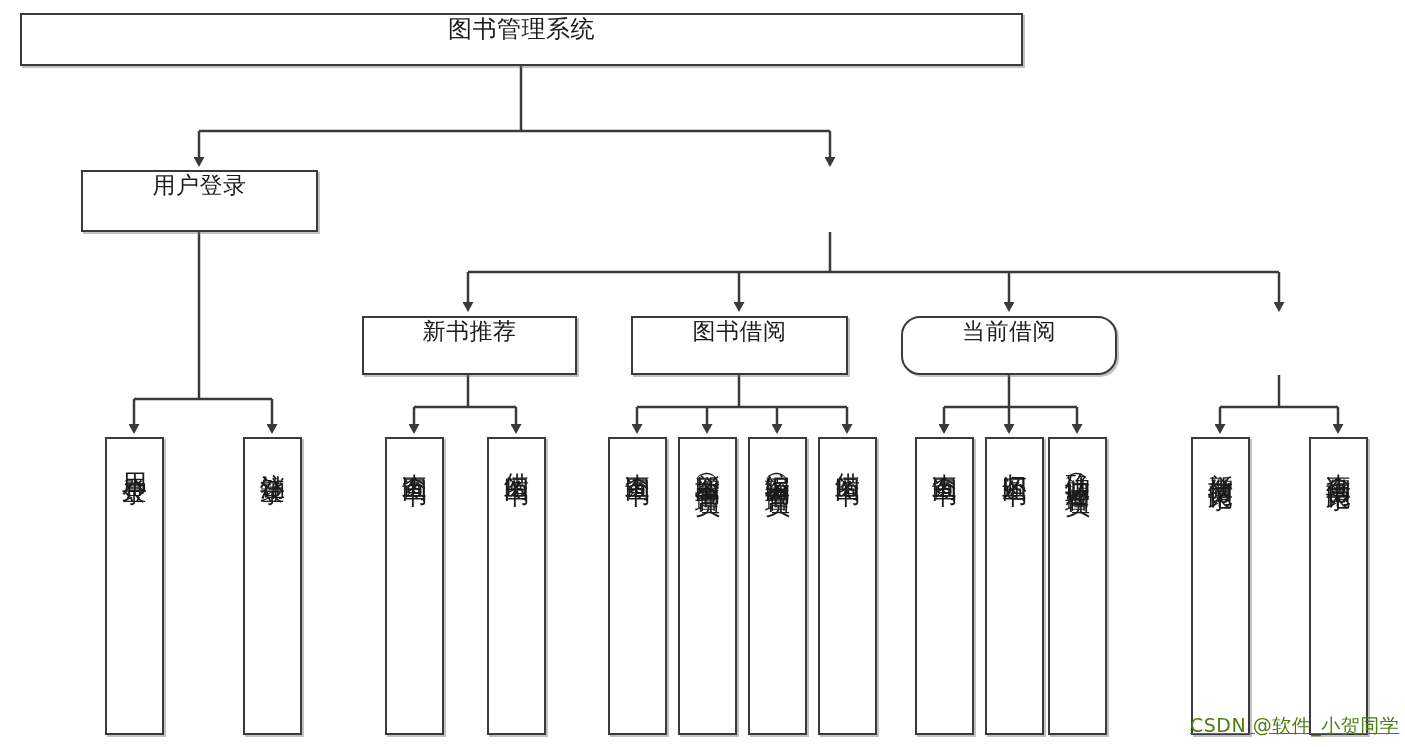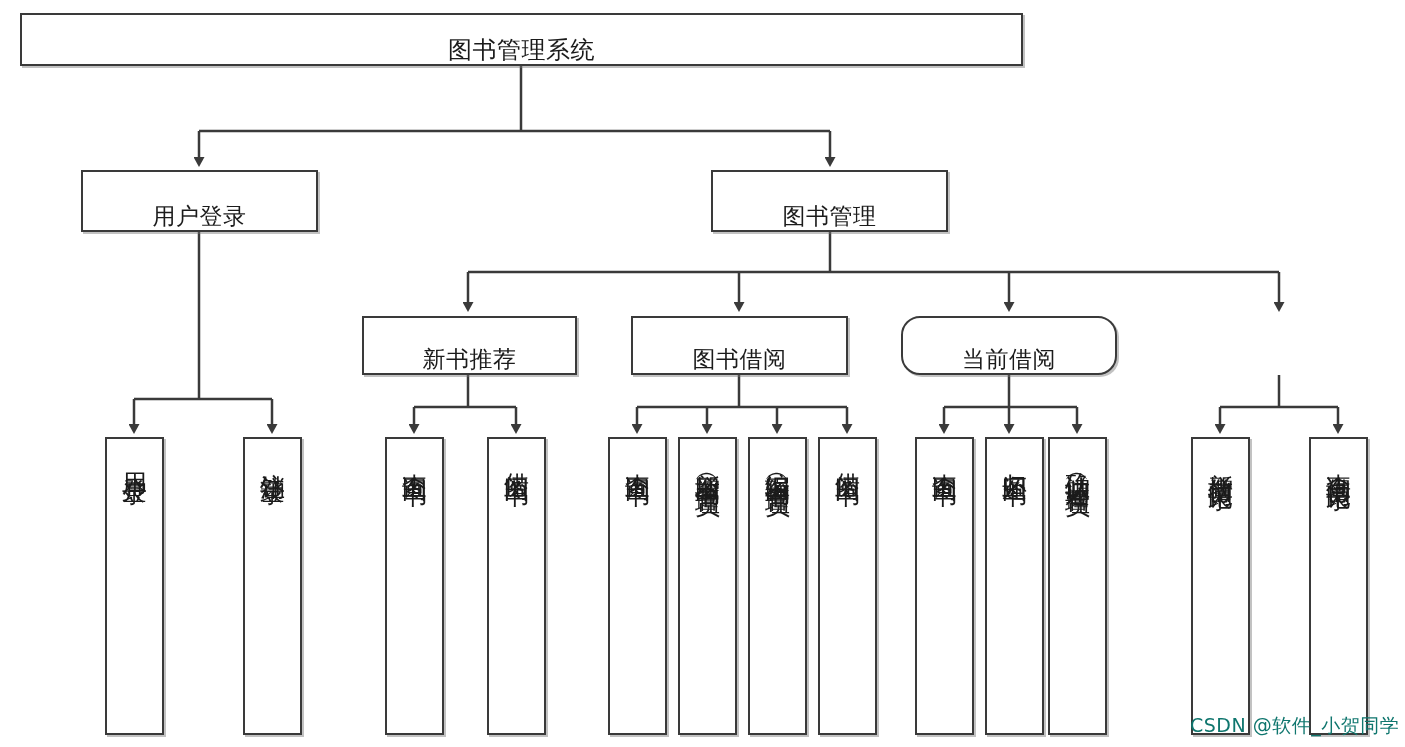--- a/index.html
+++ b/index.html
@@ -25,21 +25,21 @@
     height: 747px;
     pointer-events: none;
   }
   .node {
     position: absolute;
     box-sizing: border-box;
     border: 2.5px solid #3a3a3a;
     background: #ffffff;
     box-shadow: 2px 2px 0 rgba(120,120,120,0.45);
     display: flex;
-    align-items: flex-end;
+    align-items: flex-start;
     justify-content: center;
     color: #1b1b1b;
   }
   .node .label {
     display: block;
     text-align: center;
     line-height: 1.18;
     letter-spacing: 0.5px;
     white-space: nowrap;
   }
@@ -59,25 +59,26 @@
   .node.vert .label {
     writing-mode: vertical-rl;
     text-orientation: upright;
     font-size: 25px;
     line-height: 1.0;
     letter-spacing: 3px;
     white-space: nowrap;
   }
   .watermark {
     position: absolute;
-    color: #0f766e;
+    color: #4d7c0f;
     font-size: 19px;
     letter-spacing: 0.5px;
     white-space: nowrap;
     user-select: none;
+    text-decoration: underline;
   }
 </style>
 </head>
 <body>
 
 <div id="canvas">
 
   <svg id="wires" xmlns="http://www.w3.org/2000/svg">
     <defs>
       <marker id="arrow" markerWidth="10" markerHeight="11" refX="1" refY="5.5" orient="auto" markerUnits="userSpaceOnUse">
@@ -128,23 +129,20 @@
     </g>
   </svg>
 
   <div class="node horiz root" style="left:20px; top:13px; width:1003px; height:53px;">
     <span class="label">图书管理系统</span>
   </div>
 
   <div class="node horiz" style="left:81px; top:170px; width:237px; height:62px;">
     <span class="label">用户登录</span>
   </div>
-  <div class="node horiz" style="left:711px; top:170px; width:237px; height:62px;">
-    <span class="label">图书管理</span>
-  </div>
 
   <div class="node horiz" style="left:362px; top:316px; width:215px; height:59px;">
     <span class="label">新书推荐</span>
   </div>
   <div class="node horiz" style="left:631px; top:316px; width:217px; height:59px;">
     <span class="label">图书借阅</span>
   </div>
   <div class="node horiz" style="left:901px; top:316px; width:216px; height:59px;border-radius:19px;">
     <span class="label">当前借阅</span>
   </div>

